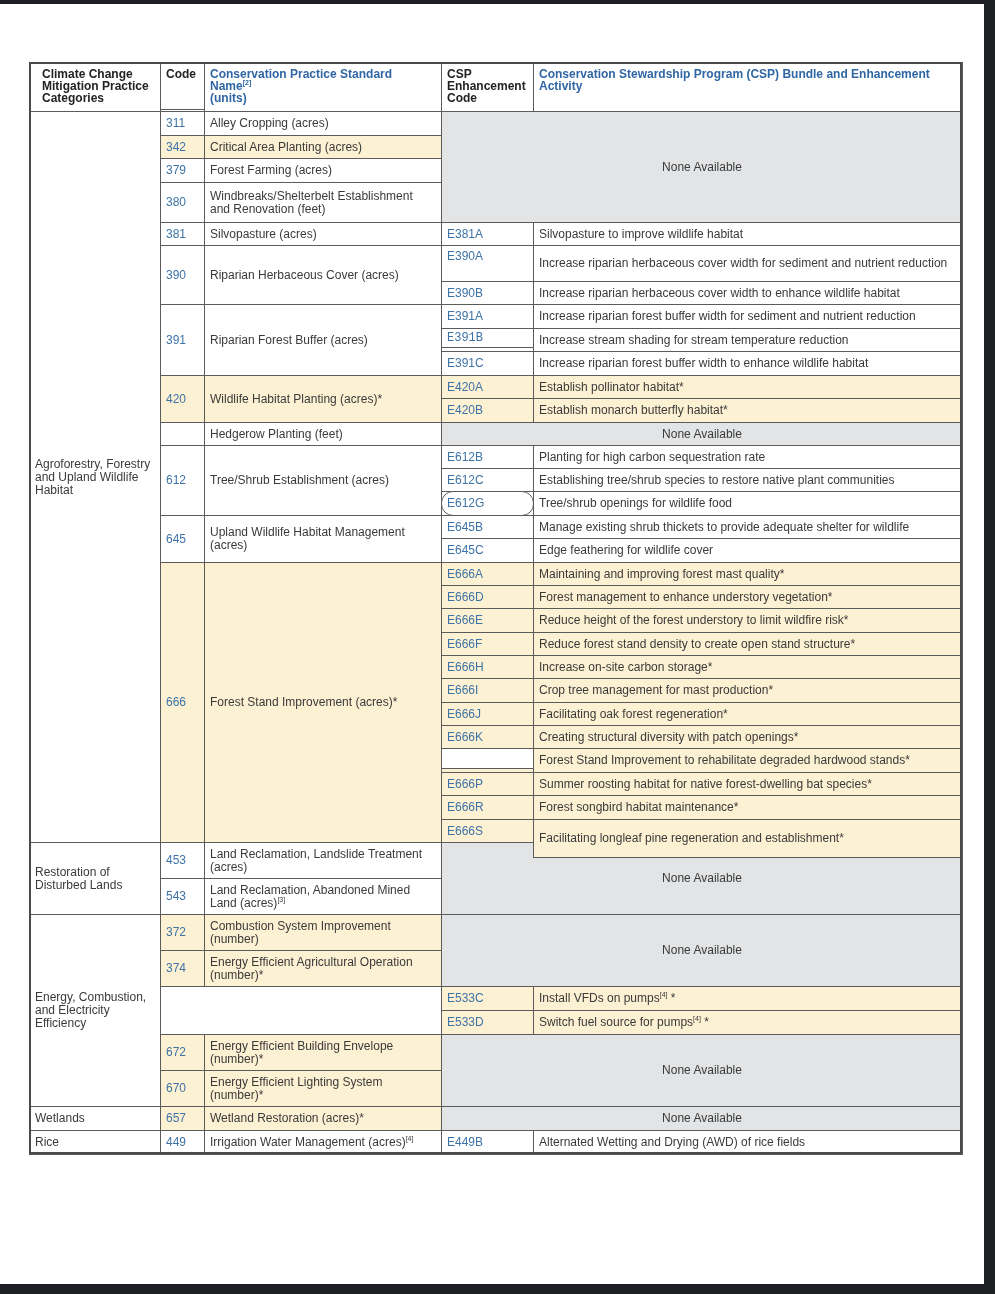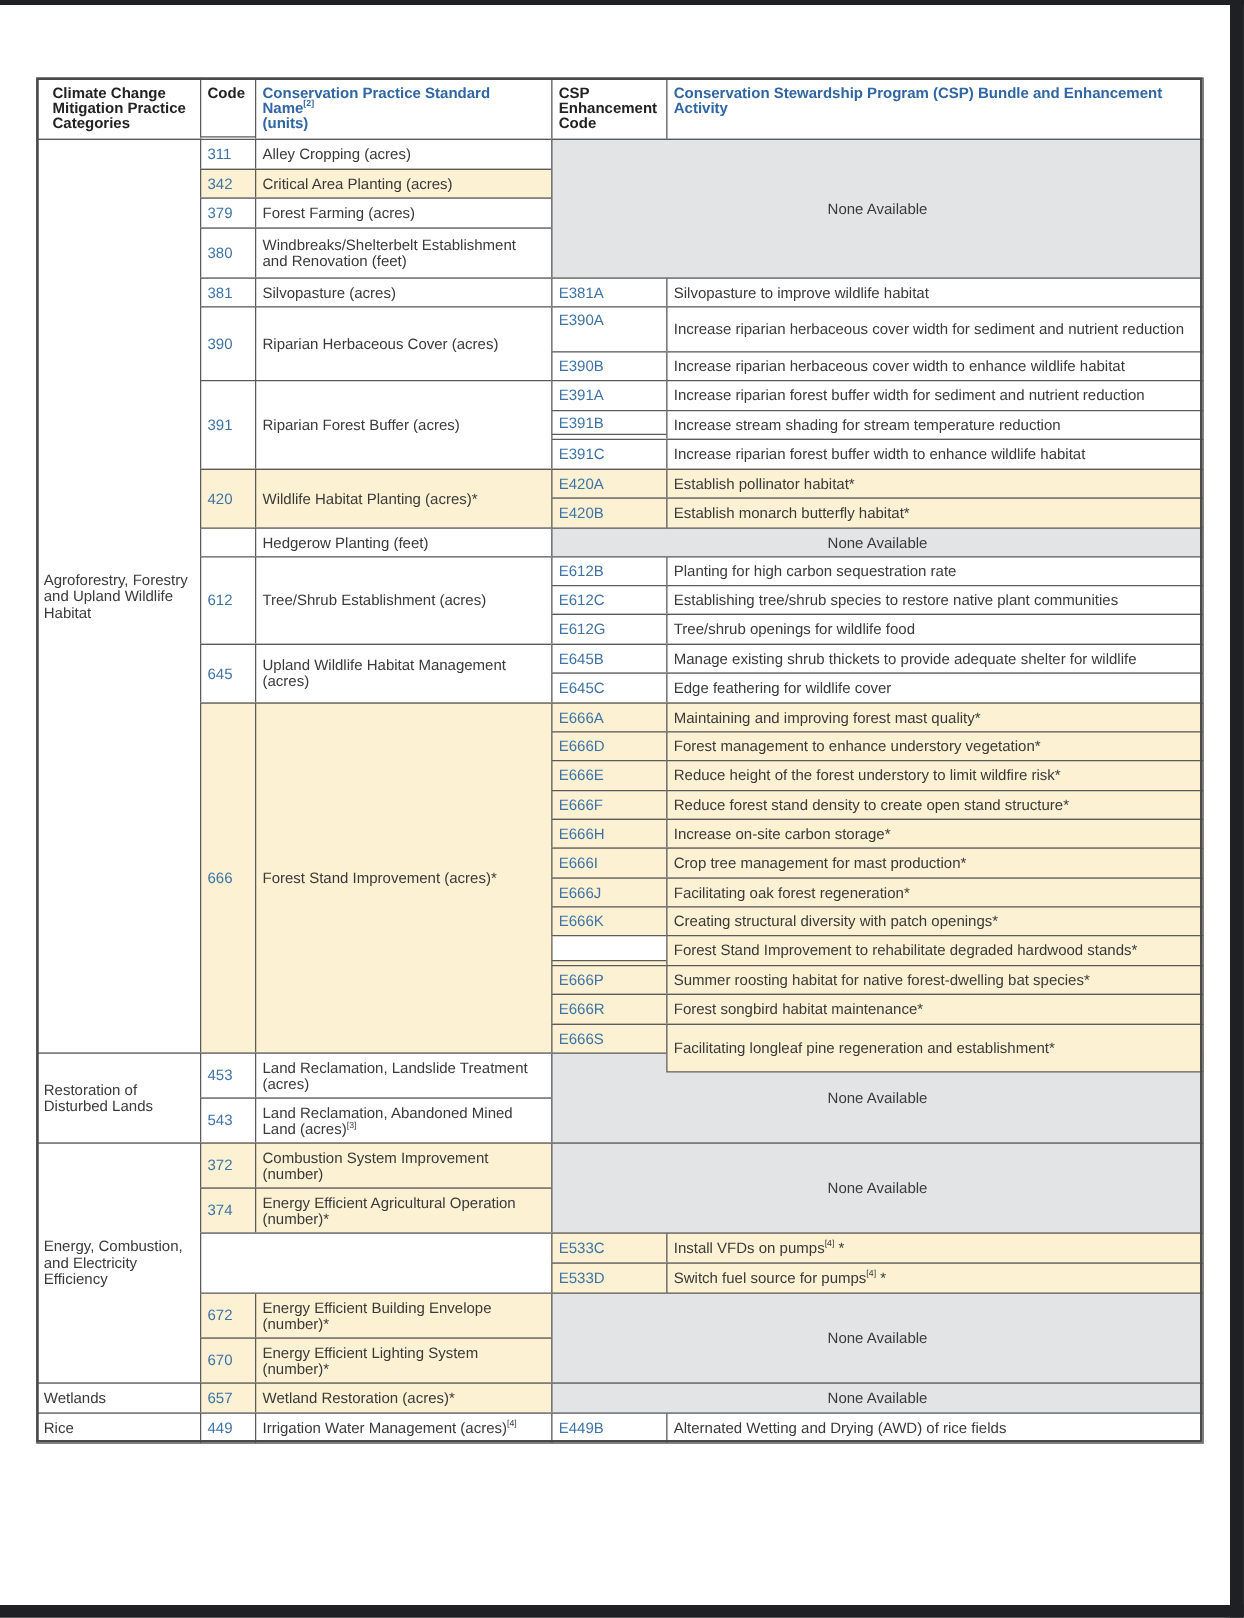--- a/index.html
+++ b/index.html
@@ -232,21 +232,21 @@
     </div>
     <div class="cell white" style="left: 533px; top: 281px; width: 430px; height: 24px;">
       <span class="txt">Increase riparian herbaceous cover width to enhance wildlife habitat</span>
     </div>
     <div class="cell white code" style="left: 441px; top: 304px; width: 93px; height: 25px;">
       <span class="txt">E391A</span>
     </div>
     <div class="cell white" style="left: 533px; top: 304px; width: 430px; height: 25px;">
       <span class="txt">Increase riparian forest buffer width for sediment and nutrient reduction</span>
     </div>
-    <div class="cell white code" style="left: 441px; top: 328px; width: 93px; height: 20px;">
+    <div class="cell white code" style="left: 441px; top: 328px; width: 93px; height: 20px; font-family: Liberation Mono, monospace;">
       <span class="txt">E391B</span>
     </div>
     <div class="cell white" style="left: 533px; top: 328px; width: 430px; height: 24px;">
       <span class="txt">Increase stream shading for stream temperature reduction</span>
     </div>
     <div class="cell white code" style="left: 441px; top: 351px; width: 93px; height: 25px;">
       <span class="txt">E391C</span>
     </div>
     <div class="cell white" style="left: 533px; top: 351px; width: 430px; height: 25px;">
       <span class="txt">Increase riparian forest buffer width to enhance wildlife habitat</span>
@@ -268,21 +268,21 @@
     </div>
     <div class="cell white" style="left: 533px; top: 445px; width: 430px; height: 24px;">
       <span class="txt">Planting for high carbon sequestration rate</span>
     </div>
     <div class="cell white code" style="left: 441px; top: 468px; width: 93px; height: 24px;">
       <span class="txt">E612C</span>
     </div>
     <div class="cell white" style="left: 533px; top: 468px; width: 430px; height: 24px;">
       <span class="txt">Establishing tree/shrub species to restore native plant communities</span>
     </div>
-    <div class="cell white code" style="left: 441px; top: 491px; width: 93px; height: 25px;">
+    <div class="cell white code" style="left: 441px; top: 491px; width: 93px; height: 25px; border-radius: 12px;">
       <span class="txt">E612G</span>
     </div>
     <div class="cell white" style="left: 533px; top: 491px; width: 430px; height: 25px;">
       <span class="txt">Tree/shrub openings for wildlife food</span>
     </div>
     <div class="cell white code" style="left: 441px; top: 515px; width: 93px; height: 24px;">
       <span class="txt">E645B</span>
     </div>
     <div class="cell white" style="left: 533px; top: 515px; width: 430px; height: 24px;">
       <span class="txt">Manage existing shrub thickets to provide adequate shelter for wildlife</span>

